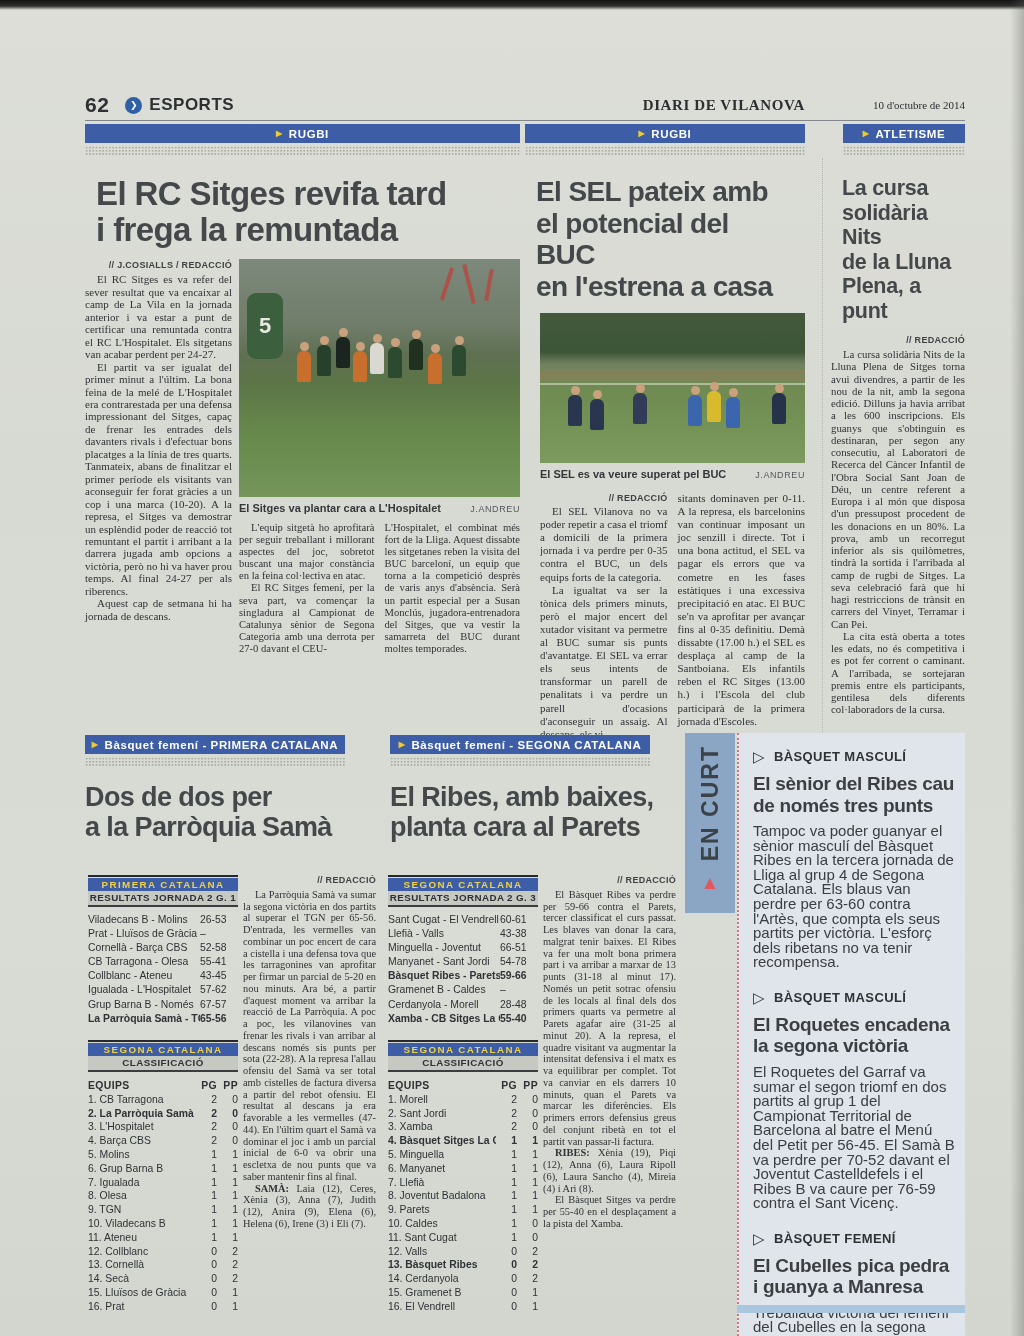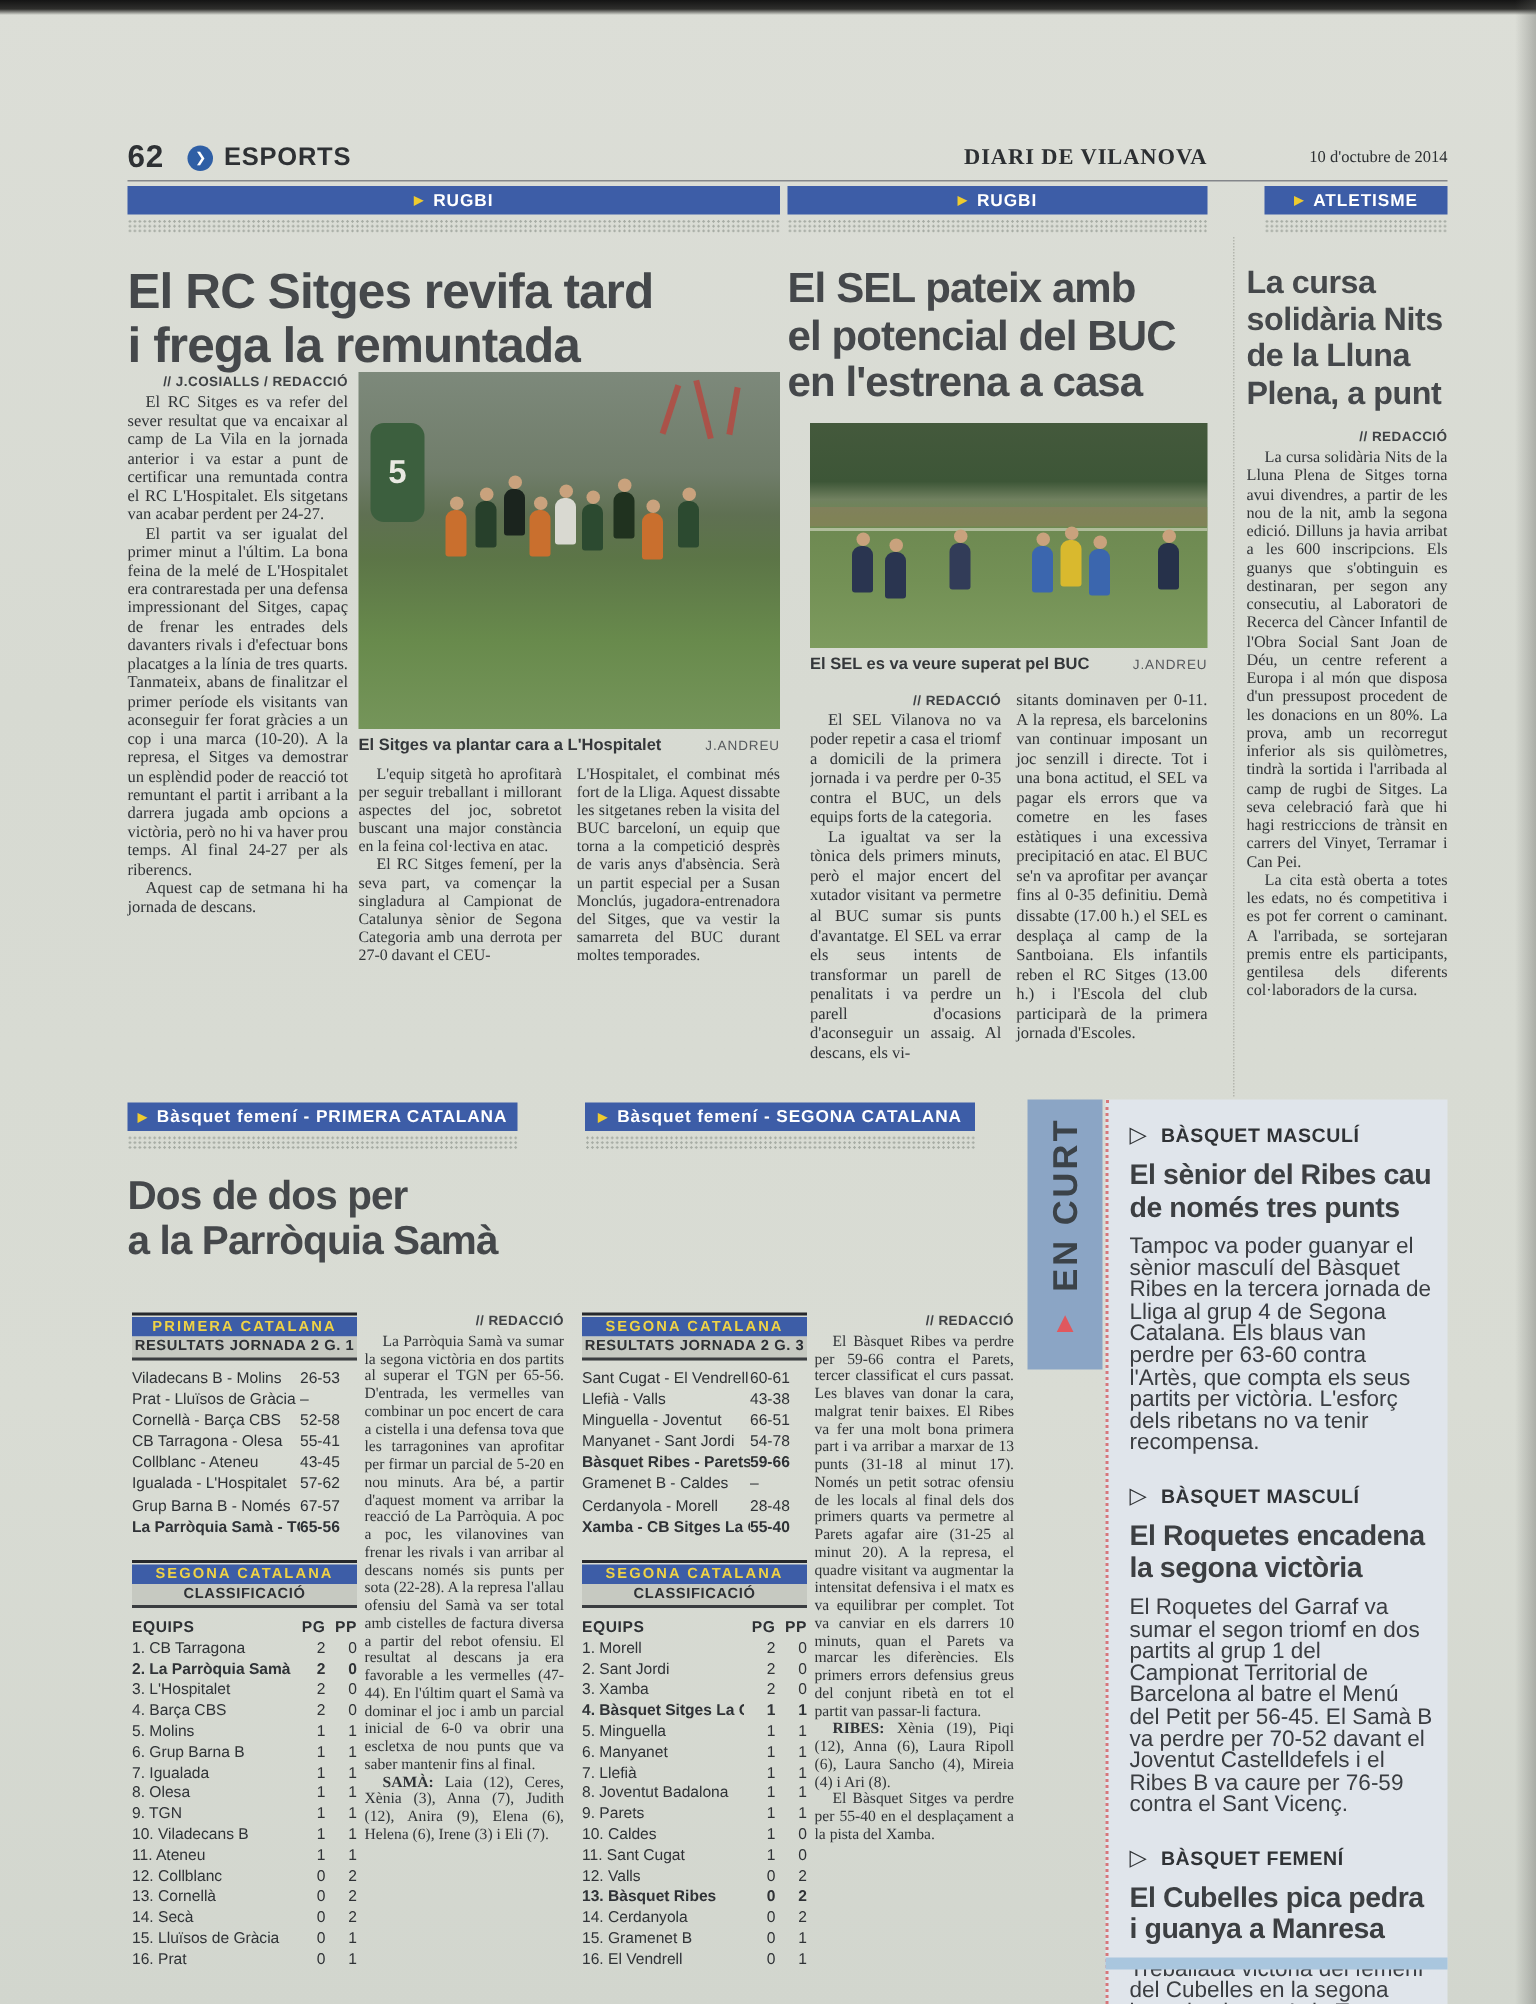--- a/index.html
+++ b/index.html
@@ -25,21 +25,21 @@
 
   
   .kbar{position:absolute;height:19px;background:#3d5da7;display:flex;align-items:center;justify-content:center;
         font-family:"Liberation Sans",sans-serif;font-size:11.5px;font-weight:700;color:#fff;letter-spacing:.6px;}
   .karr{color:#eecb2f;font-size:8px;margin-right:6px;line-height:1;}
   .dotrow{position:absolute;height:9px;background-image:radial-gradient(circle,#9aa098 .7px,transparent .95px);
           background-size:3.3px 3.2px;opacity:.8;}
 
   
   .h1{font-family:"Liberation Sans","DejaVu Sans",sans-serif;font-weight:700;color:#45484b;
-      white-space:pre-line;letter-spacing:-.6px;margin:0;}
+      white-space:pre-line;letter-spacing:-.6px;margin:11px;}
   .by{font-family:"Liberation Sans",sans-serif;font-size:9px;font-weight:700;color:#3f4245;
       text-align:right;letter-spacing:.3px;}
   .bp p{margin:0;text-indent:12px;text-align:justify;}
   .cap{display:flex;justify-content:space-between;align-items:baseline;
        font-family:"Liberation Sans",sans-serif;padding-top:5px;}
   .capt{font-size:11px;font-weight:700;color:#34373a;}
   .cred{font-size:9px;color:#54575b;letter-spacing:.6px;}
 
   
   .top{position:absolute;left:85px;top:158px;width:880px;height:572px;}
@@ -260,20 +260,22 @@
     </div>
     <div class="kbar" style="left:305px;top:0;width:260px;">
       <span class="karr">▶</span>
       <span>Bàsquet femení - SEGONA CATALANA</span>
     </div>
     <div class="dotrow" style="left:0;top:22px;width:260px;"></div>
     <div class="dotrow" style="left:305px;top:22px;width:260px;"></div>
 
     <h2 class="h2" style="left:0;width:300px;">Dos de dos per
 a la Parròquia Samà</h2>
+    <h2 class="h2" style="left:305px;width:300px;">El Ribes, amb baixes,
+planta cara al Parets</h2>
 
     <div class="tcol" style="left:3px;">
       <div class="ntable">
         <div class="tl-league">PRIMERA CATALANA</div>
         <div class="tl-sub">RESULTATS JORNADA 2 G. 1</div>
         <div class="trows">
           <div class="trow">
               <span class="tm">Viladecans B - Molins</span>
               <span class="ts">26-53</span>
             </div>

